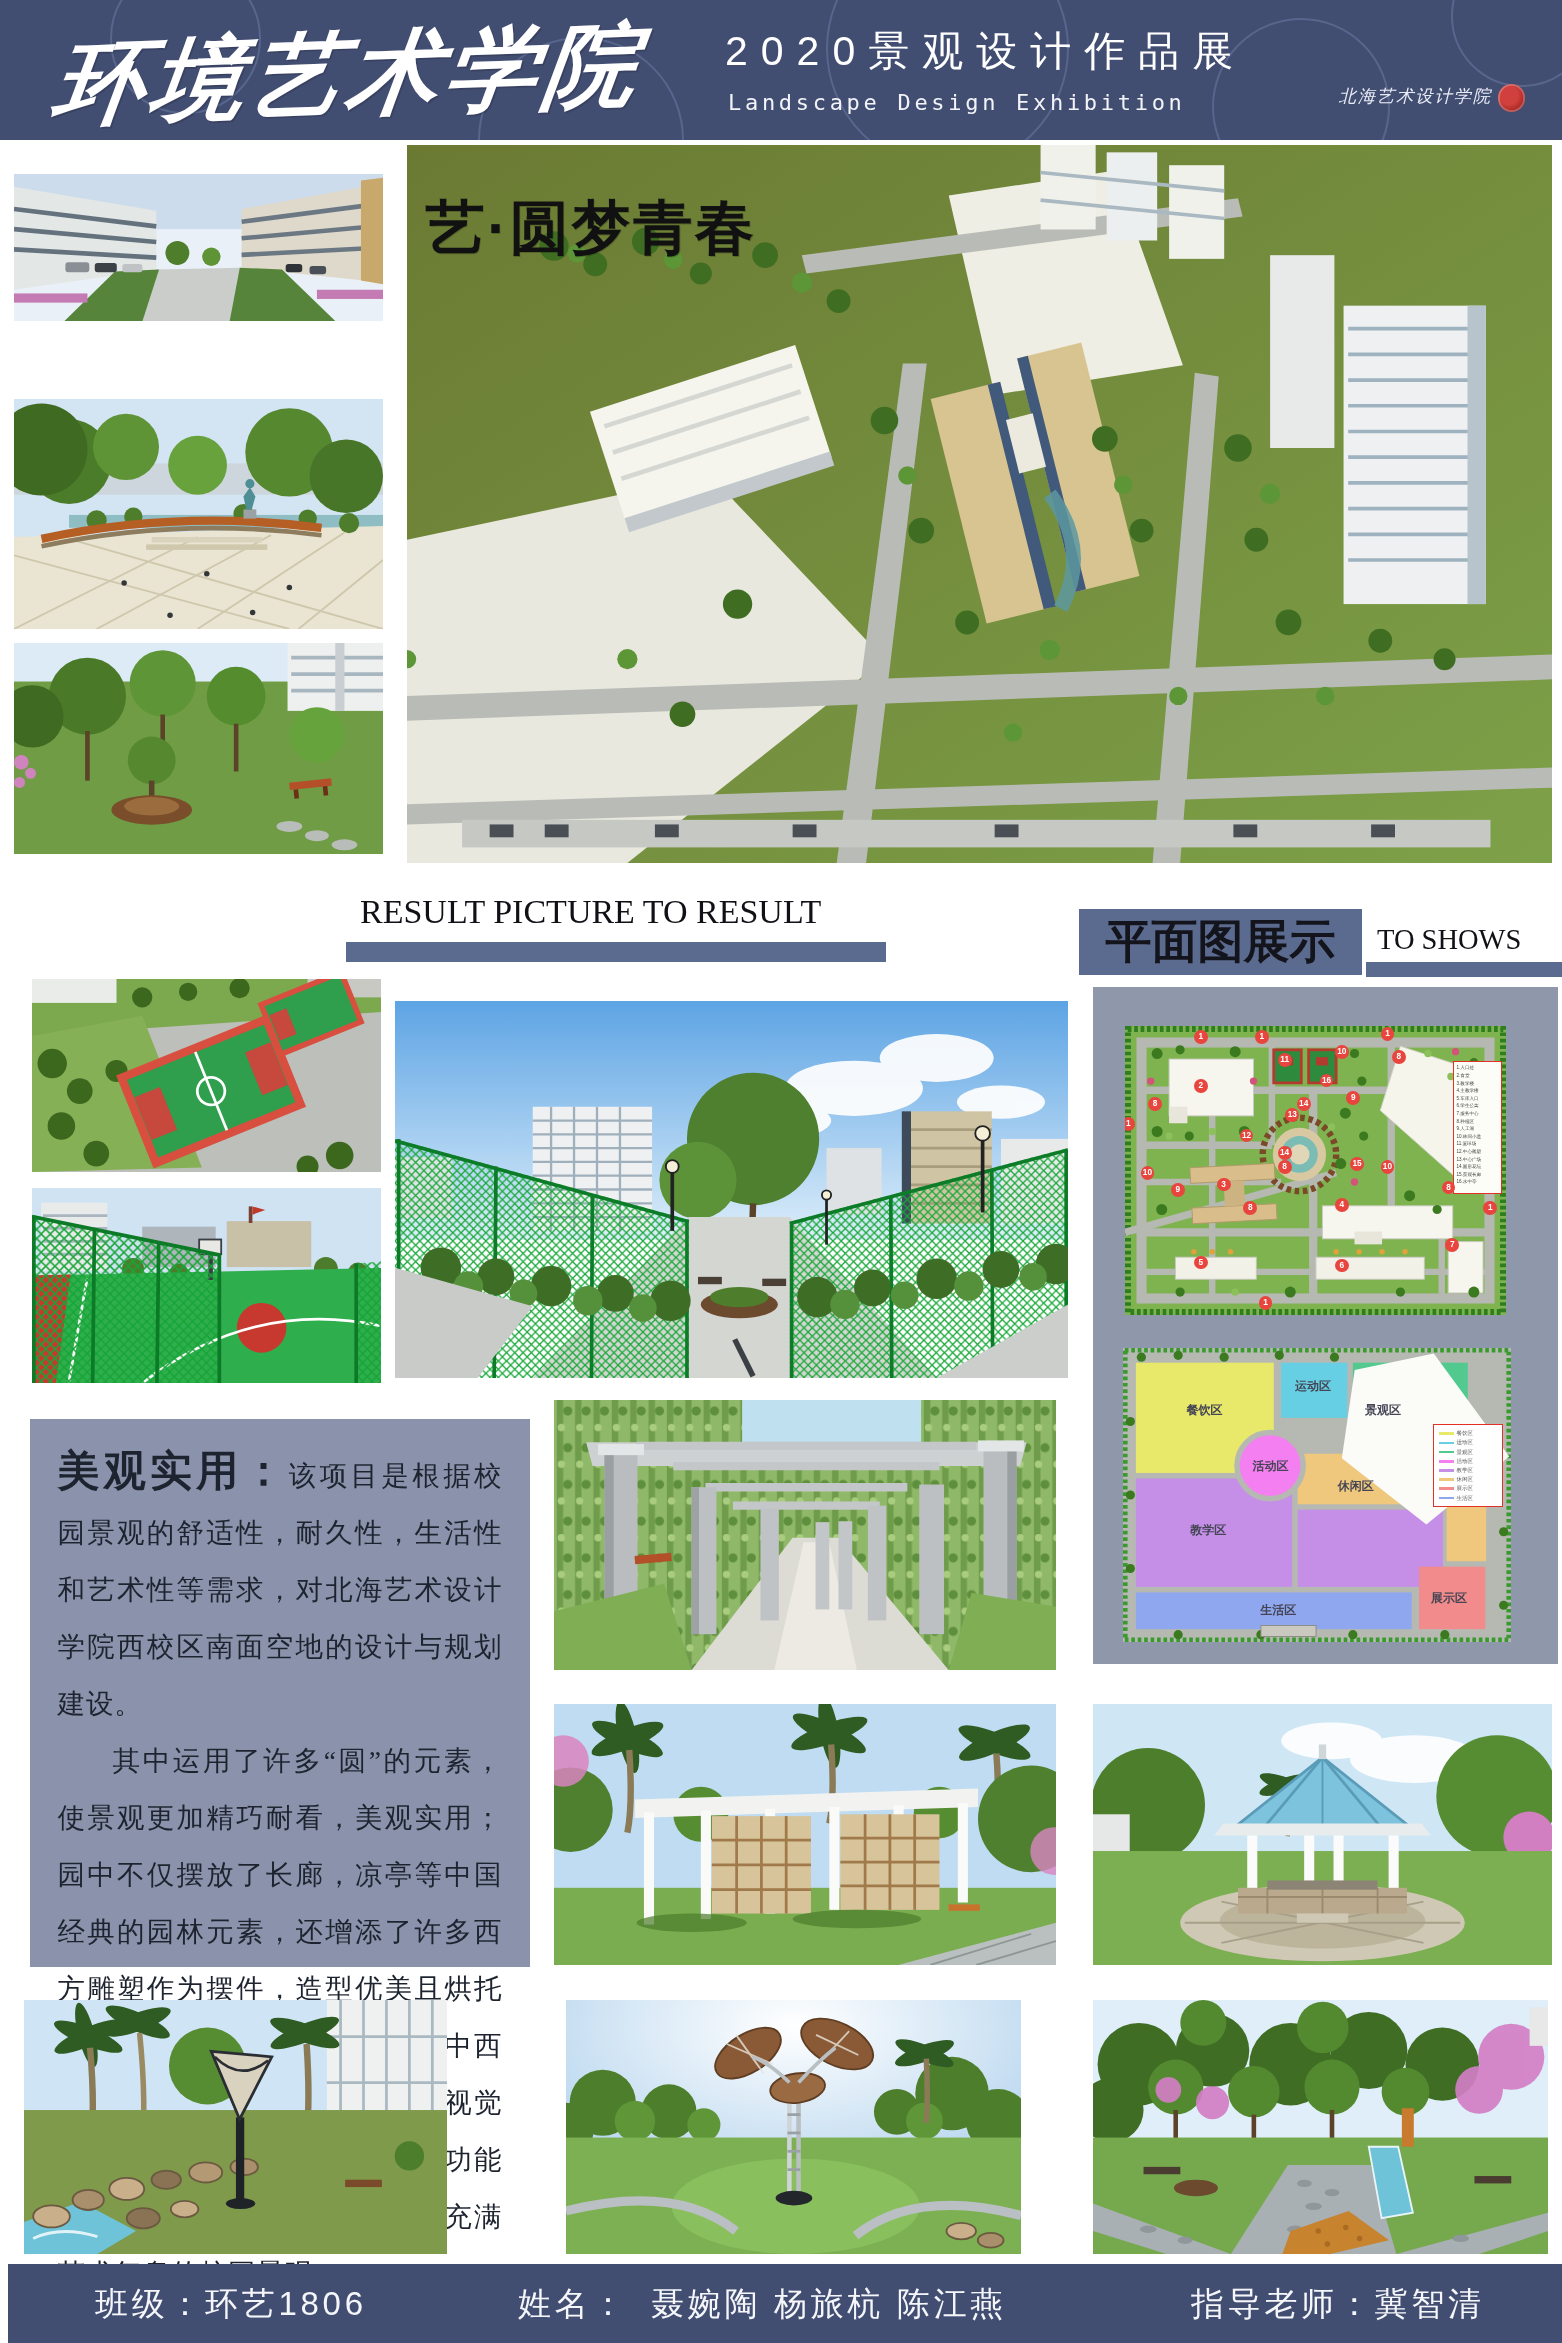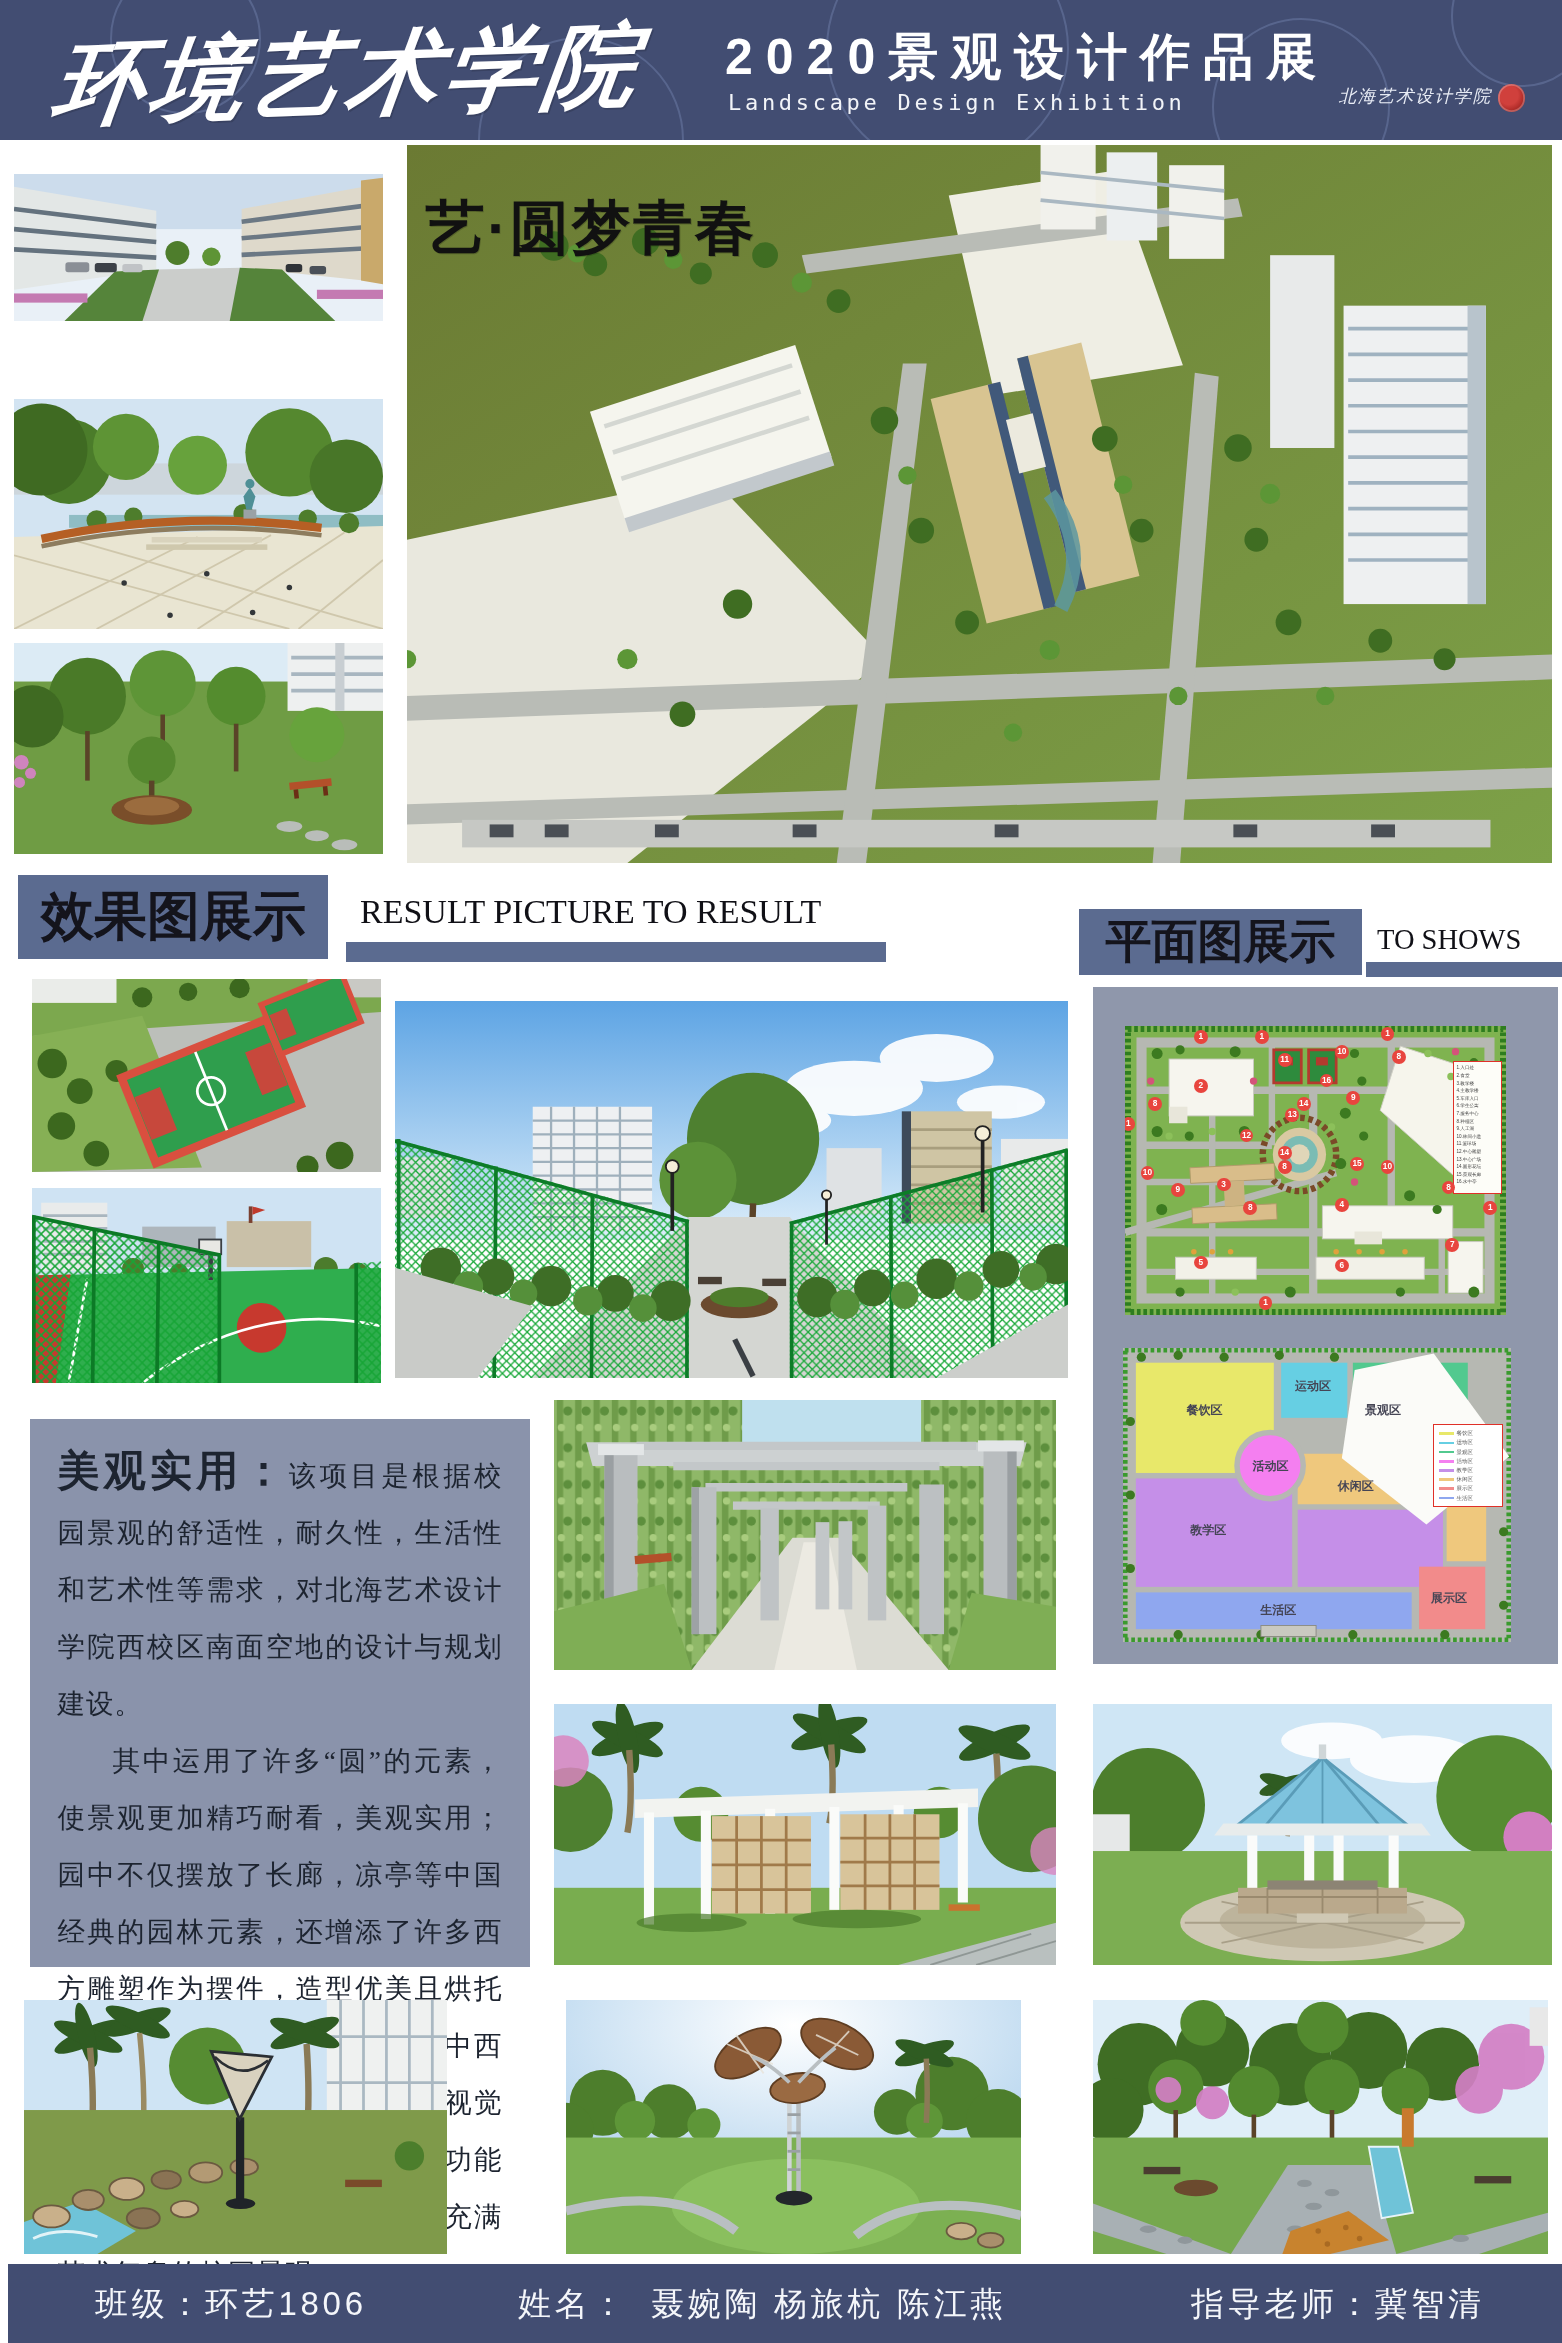--- a/index.html
+++ b/index.html
@@ -5,21 +5,21 @@
   html,body{margin:0;padding:0;background:#ffffff;}
   .poster{position:relative;width:1562px;height:2344px;background:#ffffff;overflow:hidden;
           font-family:"Liberation Sans", sans-serif;}
   .abs{position:absolute;}
   
   .bar{background:#424d72;overflow:hidden;}
   .swirl{position:absolute;border:2.8px solid rgba(140,158,205,.30);border-radius:50%;}
   .brush-title{color:#ffffff;font-family:"DejaVu Serif", serif;font-style:italic;font-weight:bold;
                font-size:92px;letter-spacing:5.5px;transform:skewX(-9deg) rotate(-2deg);white-space:nowrap;
                text-shadow:1.8px 1.8px 0 rgba(0,0,0,.15);}
-  .sub-cn{color:#ffffff;font-size:50px;letter-spacing:13px;font-weight:bold;white-space:nowrap;}
+  .sub-cn{color:#ffffff;font-size:41px;letter-spacing:13px;font-weight:normal;white-space:nowrap;}
   .sub-en{color:#f2f4f8;font-family:"DejaVu Sans Mono", monospace;font-size:22px;letter-spacing:3.7px;white-space:nowrap;}
   .seal-script{color:#e8ecf5;font-family:"DejaVu Serif", serif;font-style:italic;font-size:17.4px;
                letter-spacing:1.8px;white-space:nowrap;transform:rotate(-3deg);}
   .seal{width:27.5px;height:27.5px;border-radius:50%;background:radial-gradient(circle at 40% 40%, #d0403c 0 40%, #a82724 70%);
         display:inline-block;vertical-align:middle;margin-left:5.5px;box-shadow:inset 0 0 0 1.8px rgba(255,255,255,.25);}
   .footer-text{color:#f4f6fa;font-size:33px;letter-spacing:3.7px;line-height:80px;white-space:nowrap;}
   
   .sec-box{background:#5b6b90;display:flex;align-items:center;justify-content:center;}
   .sec-box span{font-family:"Liberation Serif", serif;color:#14141c;font-weight:bold;white-space:nowrap;}
   .sec-en{font-family:"Liberation Serif", serif;color:#101016;white-space:nowrap;}
@@ -286,23 +286,20 @@
           <ellipse cx="360" cy="220" rx="14" ry="6"></ellipse>
         </g>
       <g fill="#cf84bd">
           <circle cx="8" cy="130" r="8"></circle>
           <circle cx="18" cy="142" r="6"></circle>
           <circle cx="6" cy="152" r="6"></circle>
         </g>
     </svg>
   </div>
 
-  <div class="abs sec-box" style="left:18.4px;top:875px;width:310px;height:84px;">
-    <span style="font-size:53px;">效果图展示</span>
-  </div>
   <div class="abs sec-en" style="left:360px;top:893px;font-size:34px;">RESULT PICTURE TO RESULT</div>
   <div class="abs sec-bar" style="left:346px;top:942px;width:540px;height:20px;"></div>
 
   <div class="abs sec-box" style="left:1079px;top:909px;width:283px;height:66px;">
     <span style="font-size:46px;">平面图展示</span>
   </div>
   <div class="abs sec-en" style="left:1377px;top:924px;font-size:28.5px;">TO SHOWS</div>
   <div class="abs sec-bar" style="left:1366px;top:962px;width:196px;height:14.7px;"></div>
 
   <div class="abs" style="left:32px;top:979px;width:349px;height:193px;">

